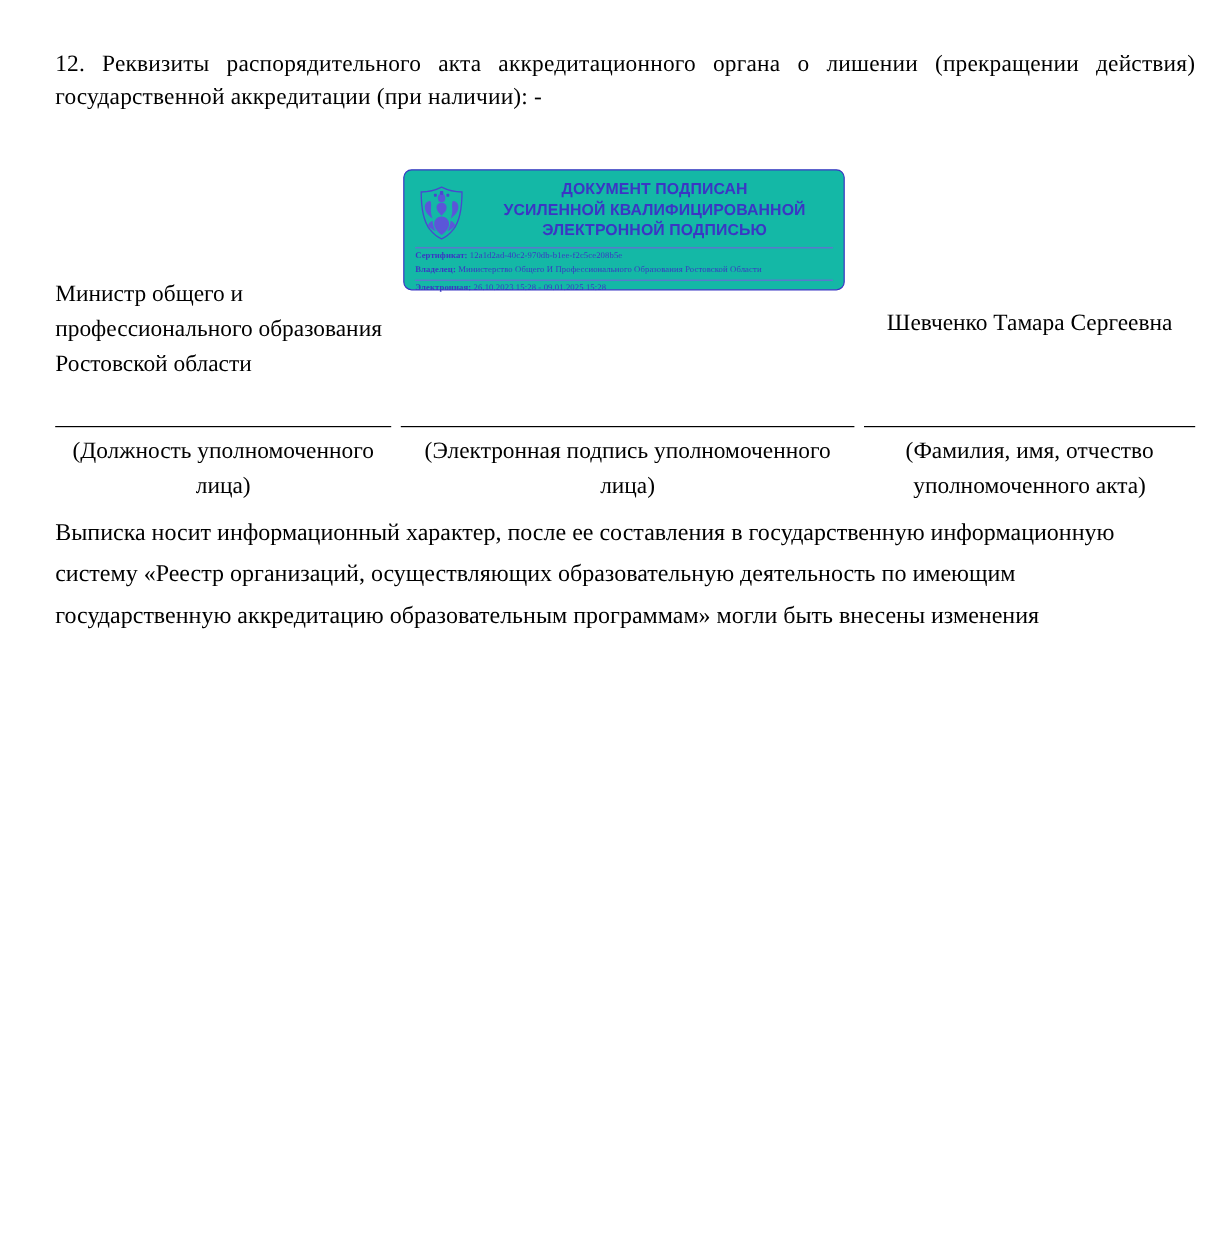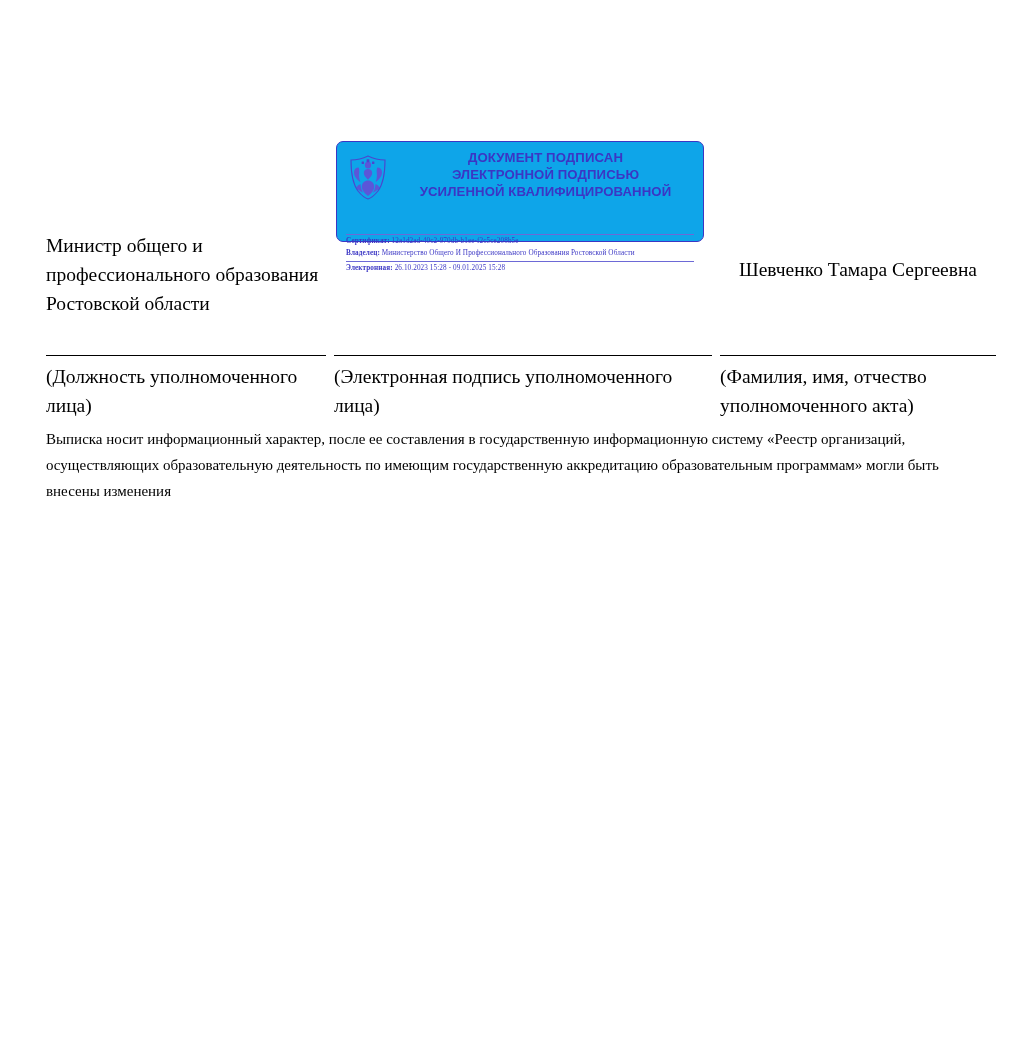--- a/index.html
+++ b/index.html
@@ -37,21 +37,21 @@
   
   .stamp {
     position: absolute;
     left: 336px;
     top: 141px;
     width: 368px;
     height: 101px;
     border: 1.5px solid #3b36c4;
     border-radius: 7px;
     box-sizing: border-box;
-    background: #0ea5e9;
+    background: #14b8a6;
   }
   .stamp-inner {
     position: absolute;
     left: 0; top: 0;
     width: 100%;
     height: 100%;
   }
   .emblem {
     position: absolute;
     left: 9px;
@@ -75,21 +75,20 @@
   .stamp-lines {
     position: absolute;
     left: 9px;
     top: 62px;
     width: 350px;
     color: #3b36c4;
     font-family: "Liberation Serif", serif;
     font-size: 7.2px;
     line-height: 1.62;
     letter-spacing: 0.1px;
-    margin-top: 28px;
   }
   .stamp-lines .sl {
     white-space: nowrap;
     overflow: hidden;
   }
   .stamp-lines .lbl { font-weight: bold; }
   .stamp-lines .rule {
     border-top: 0.7px solid #6d69d6;
     margin: 1.5px 0 1.5px 0;
     width: 348px;
@@ -121,20 +120,21 @@
   }
   .rule-1 { left: 46px;  top: 355px; width: 280px; }
   .rule-2 { left: 334px; top: 355px; width: 378px; }
   .rule-3 { left: 720px; top: 355px; width: 276px; }
 
   .caption {
     position: absolute;
     top: 362px;
     font-size: 19.5px;
     line-height: 1.5;
+    text-align: center;
   }
   .cap-1 { left: 46px;  width: 280px; }
   .cap-2 { left: 334px; width: 378px; }
   .cap-3 { left: 720px; width: 276px; }
 
   .name-right {
     position: absolute;
     left: 720px;
     top: 235px;
     width: 276px;
@@ -142,30 +142,31 @@
     font-size: 19.5px;
     margin-top: 24px;
   }
 
   
   .note {
     position: absolute;
     left: 46px;
     top: 427px;
     width: 950px;
-    font-size: 15px;
+    font-size: 20px;
     line-height: 1.72;
     text-align: left;
   }
 </style>
 </head>
 <body>
 
 <div class="page">
 
+  <div class="clause">12. Реквизиты распорядительного акта аккредитационного органа о лишении (прекращении действия) государственной аккредитации (при наличии): -</div>
 
   <div class="stamp">
     <div class="stamp-inner">
 
       <div class="emblem">
         <svg viewBox="0 0 44 48" width="44" height="48" aria-hidden="true">
           <g fill="none" stroke="#4b46cf" stroke-width="1.1">
             <path d="M22 3 C16 6 9 7 5 7 C5 18 6 30 12 38 C16 43 19 45 22 46 C25 45 28 43 32 38 C38 30 39 18 39 7 C35 7 28 6 22 3 Z"></path>
           </g>
           <g fill="#5b56d8">
@@ -180,22 +181,22 @@
           <g fill="#4b46cf">
             <rect x="20.6" y="6.2" width="2.8" height="3" rx="0.6"></rect>
             <rect x="15.6" y="8.4" width="2.4" height="2.6" rx="0.6"></rect>
             <rect x="26" y="8.4" width="2.4" height="2.6" rx="0.6"></rect>
           </g>
         </svg>
       </div>
 
       <div class="stamp-title">
         <div>ДОКУМЕНТ ПОДПИСАН</div>
+        <div>УСИЛЕННОЙ КВАЛИФИЦИРОВАННОЙ</div>
         <div>ЭЛЕКТРОННОЙ ПОДПИСЬЮ</div>
-        <div>УСИЛЕННОЙ КВАЛИФИЦИРОВАННОЙ</div>
       </div>
 
       <div class="stamp-lines">
         <div class="rule"></div>
         <div class="sl">
           <span class="lbl">Сертификат:</span>
           <span>12a1d2ad-40c2-970db-b1ee-f2c5ce208b5e</span>
         </div>
         <div class="sl">
           <span class="lbl">Владелец:</span>

